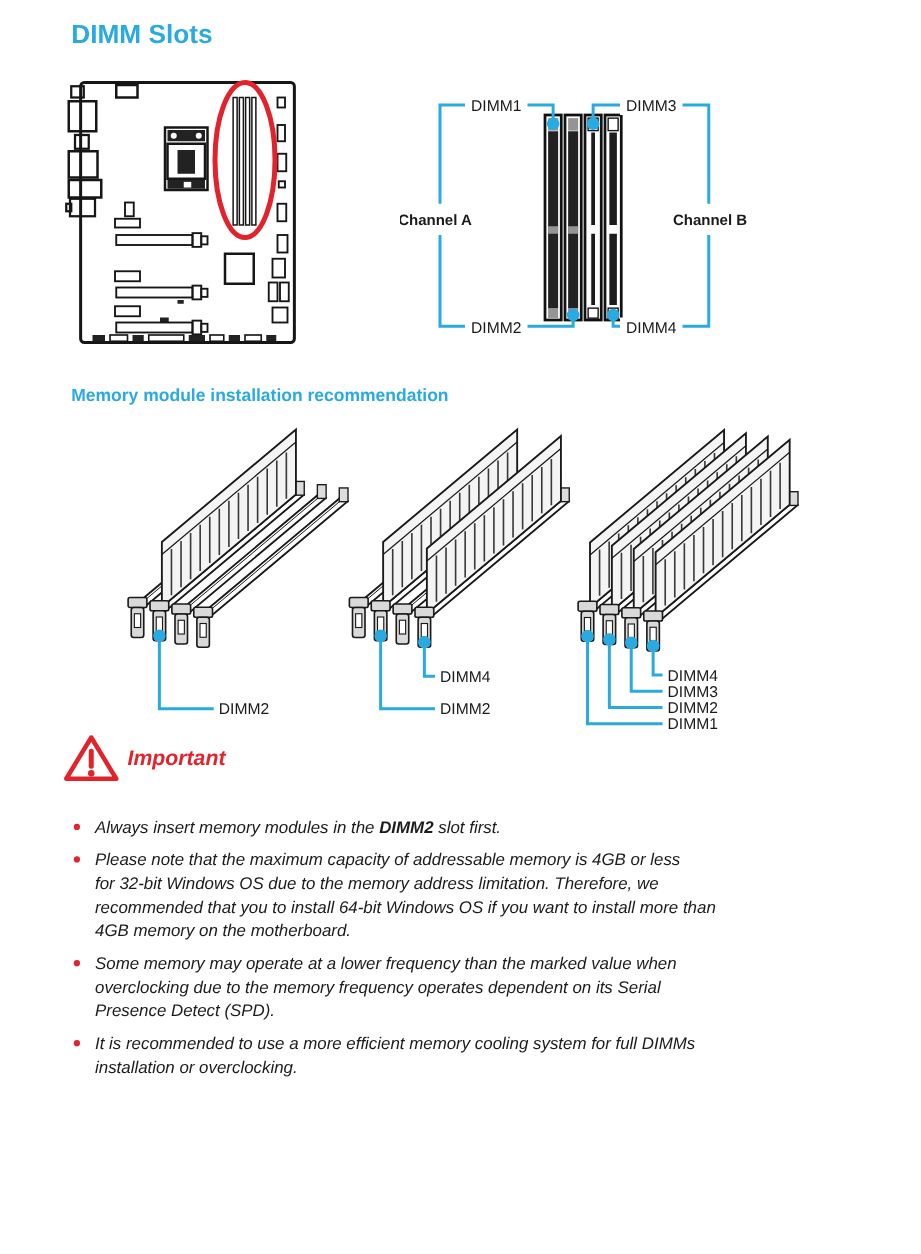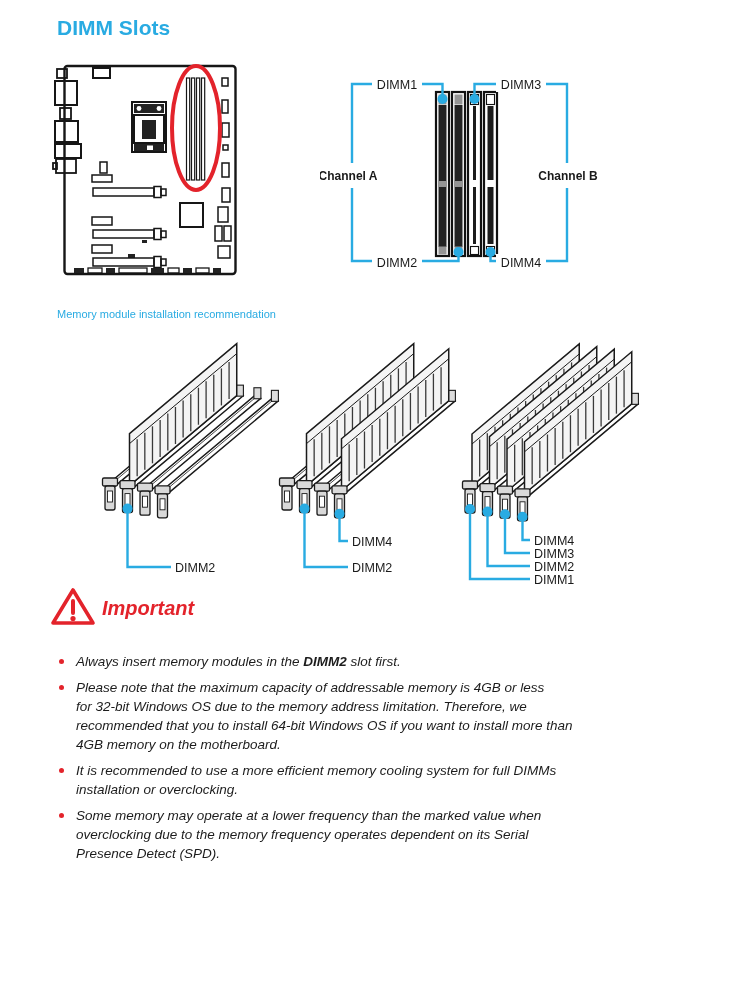--- a/index.html
+++ b/index.html
@@ -2,22 +2,22 @@
 <html style="--cyan: #29abe2; --red: #e3232b;"><head>
 <meta charset="utf-8">
 <style>
   html,body{margin:0;padding:0;background:#fff;}
   #page{
     position:relative;width:656px;height:1003px;background:#fff;overflow:hidden;
     font-family:"Liberation Sans", sans-serif;color:#1c1c1c;
   }
   .abs{position:absolute;}
   #title{left:57px;top:16px;font-size:21px;font-weight:bold;color:var(--cyan);}
-  #section2{left:57px;top:308px;font-size:11px;font-weight:normal;color:var(--cyan);}
-  #important-h{left:102px;top:597px;font-size:20px;font-weight:bold;font-style:italic;color:var(--red);}
+  #section2{left:57px;top:308px;font-size:14px;font-weight:bold;color:var(--cyan);}
+  #important-h{left:102px;top:597px;font-size:17px;font-weight:bold;font-style:italic;color:var(--red);}
   #important-list{left:57px;top:652px;width:648px;list-style:none;margin:0;padding:0;}
   #important-list li{
     position:relative;padding-left:19px;margin:0 0 7px 0;
     font-size:13.5px;font-style:italic;line-height:19px;color:#1c1c1c;
   }
   #important-list li::before{
     content:"";position:absolute;left:2px;top:7px;width:5px;height:5px;border-radius:50%;
     background:var(--red);
   }
   svg text{font-family:"Liberation Sans", sans-serif;}
@@ -392,17 +392,17 @@
   <svg class="abs" style="left:50px;top:586px;" width="46" height="42" viewBox="0 0 46 42">
     <path class="red-stroke" d="M23,4 L43,37 H3 Z" fill="#fff" stroke-width="3.6" stroke-linejoin="round"></path>
     <line class="red-stroke" x1="23" y1="15" x2="23" y2="27" stroke-width="4" stroke-linecap="round"></line>
     <circle class="red-fill" cx="23" cy="32.5" r="2.6"></circle>
   </svg>
   <div class="abs" id="important-h">Important</div>
 
   <ul class="abs" id="important-list">
       <li>Always insert memory modules in the <b>DIMM2</b> slot first.</li>
       <li>Please note that the maximum capacity of addressable memory is 4GB or less<br>for 32-bit Windows OS due to the memory address limitation. Therefore, we<br>recommended that you to install 64-bit Windows OS if you want to install more than<br>4GB memory on the motherboard.</li>
+      <li>Some memory may operate at a lower frequency than the marked value when<br>overclocking due to the memory frequency operates dependent on its Serial<br>Presence Detect (SPD).</li>
       <li>It is recommended to use a more efficient memory cooling system for full DIMMs<br>installation or overclocking.</li>
-      <li>Some memory may operate at a lower frequency than the marked value when<br>overclocking due to the memory frequency operates dependent on its Serial<br>Presence Detect (SPD).</li>
     </ul>
 
 </div>
 
 </body></html>

